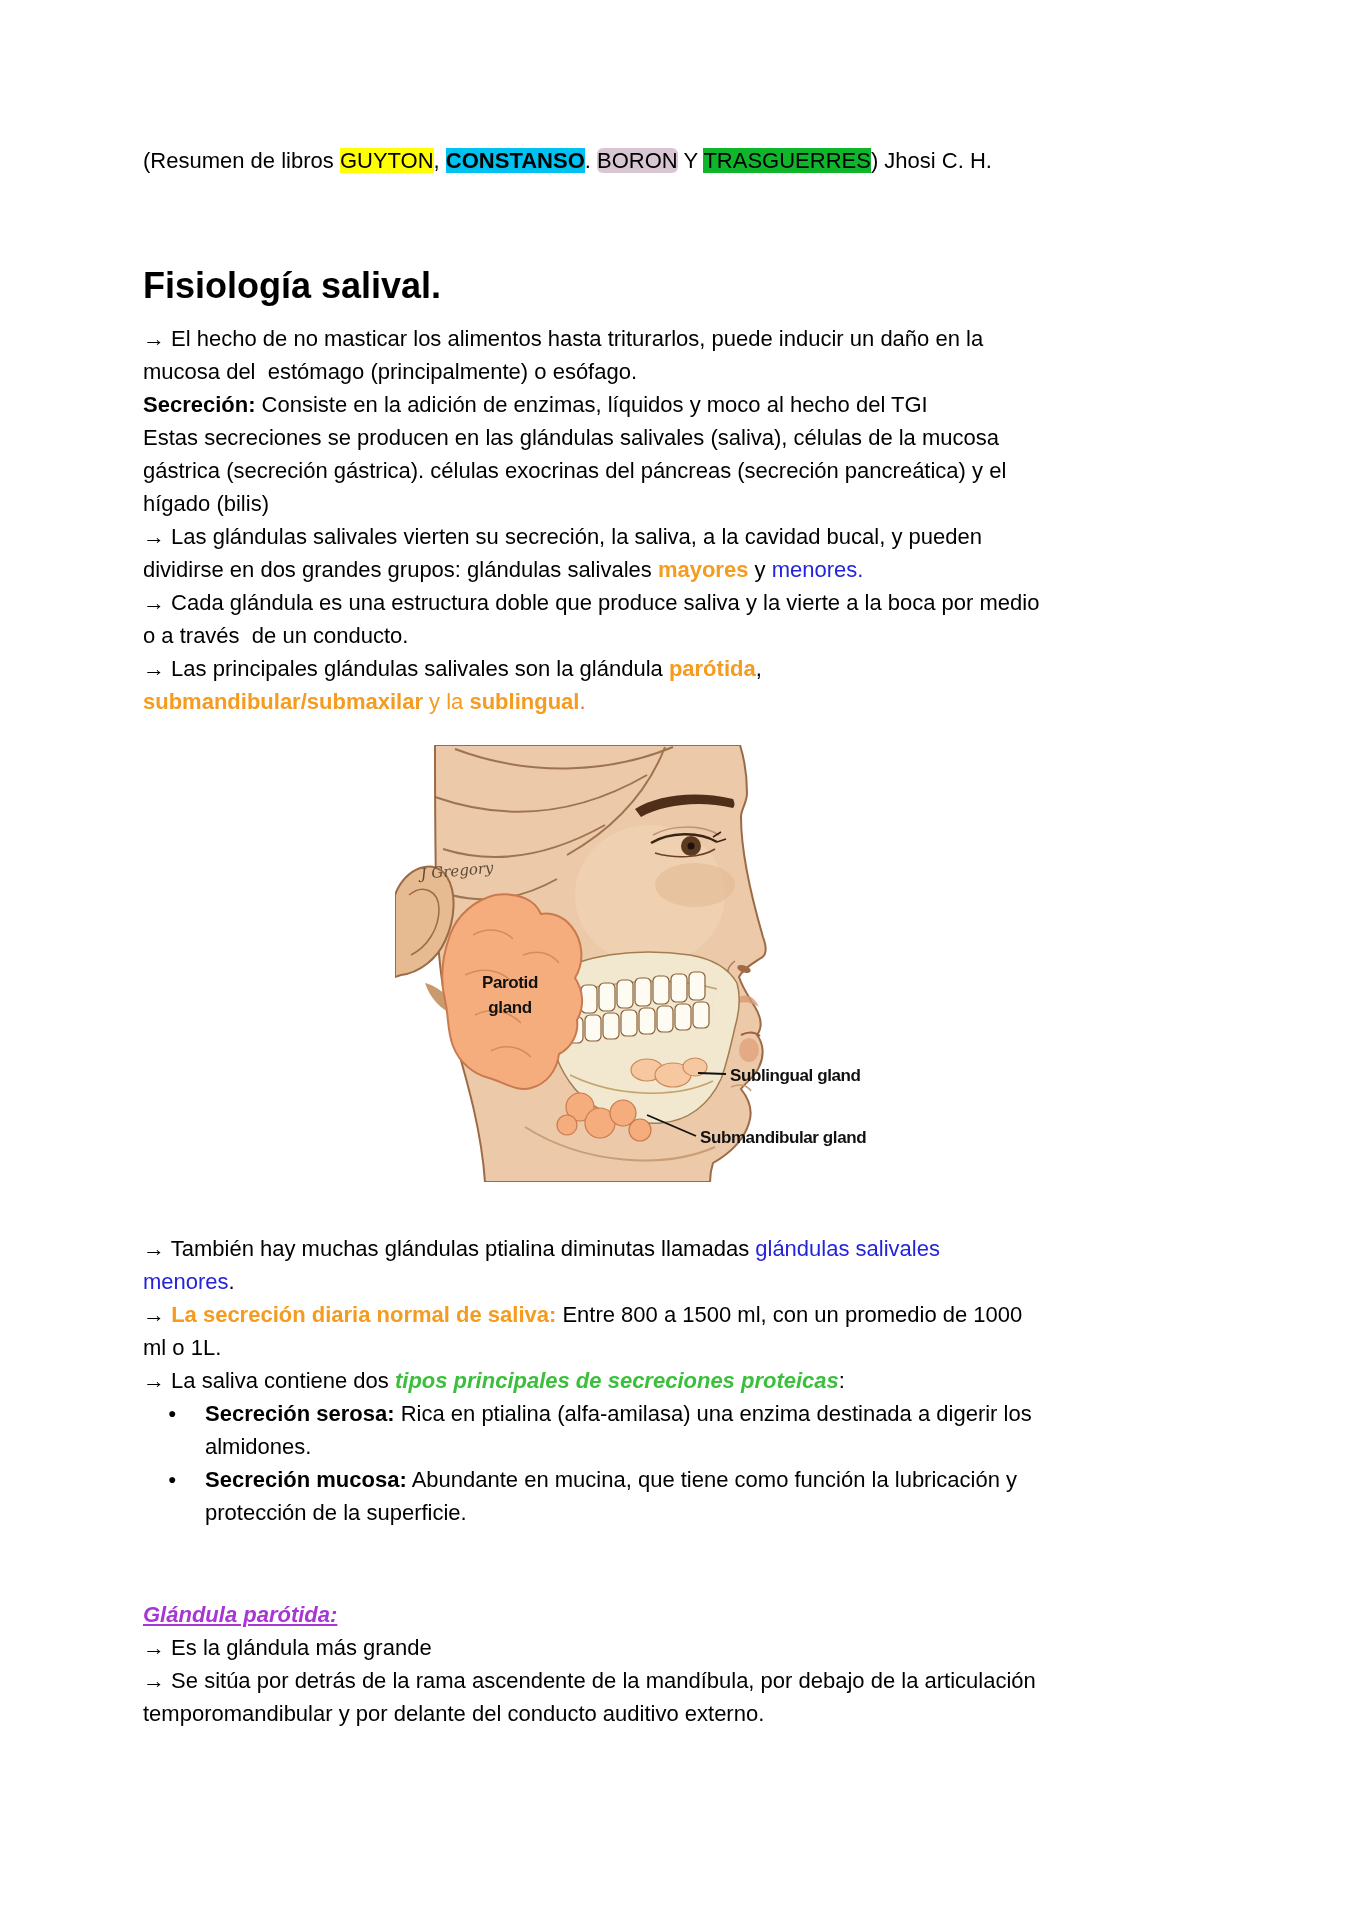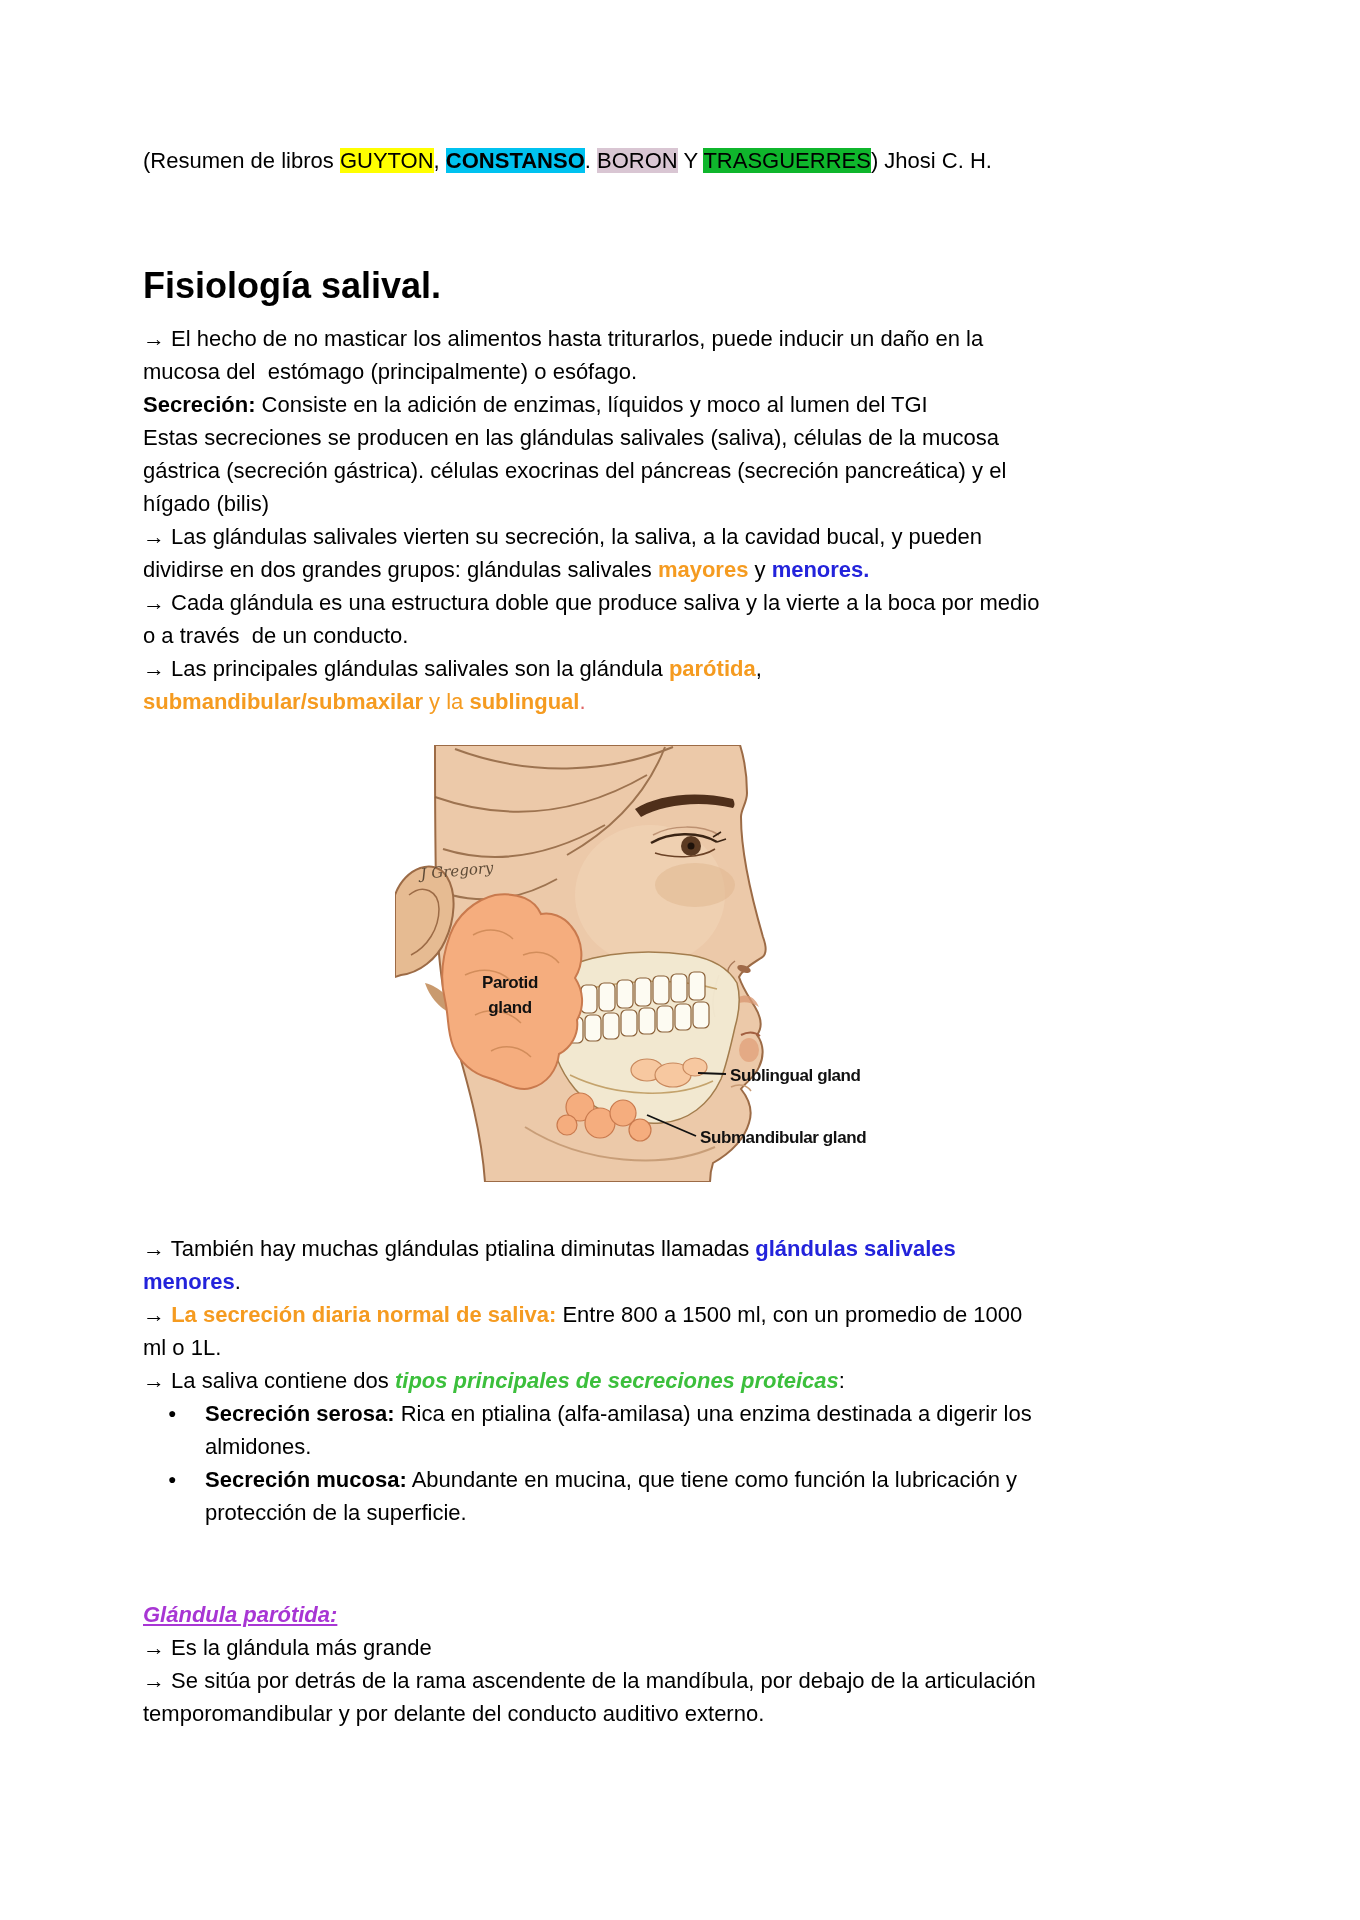--- a/index.html
+++ b/index.html
@@ -21,45 +21,45 @@
   .block-p{display:block;}
   .block-bullet{display:block;position:relative;padding-left:62px;}
   .bullet-marker{position:absolute;left:25px;top:0;font-size:14px;line-height:33px;}
   .block-heading{display:block;margin-top:69px;}
   
   .seg-plain{}
   .seg-bold{font-weight:700;}
   .seg-italic{}
   .seg-orange{color:var(--c-orange);}
   .seg-orange-bold{color:var(--c-orange);font-weight:700;margin-top:14px;}
-  .seg-blue-bold{color:var(--c-blue);font-weight:700;}
+  .seg-blue-bold{color:var(--c-blue);font-weight:400;}
   .seg-green-bold-italic{color:var(--c-green);font-weight:700;font-style:italic;}
   .seg-red{color:var(--c-red);}
   .seg-purple-heading{color:var(--c-purple);font-weight:700;font-style:italic;text-decoration:underline;}
   .seg-hl-yellow{background:var(--hl-yellow);}
   .seg-hl-cyan{background:var(--hl-cyan);font-weight:bold;}
-  .seg-hl-pink{background:var(--hl-pink);}
+  .seg-hl-pink{background:var(--hl-pink);border-radius:6px;}
   .seg-hl-green{background:var(--hl-green);}
   
   .anatomy-figure{display:block;margin:27px 0 50px 252px;width:525px;height:437px;}
   .fig-label{font-family:"Liberation Sans",sans-serif;font-weight:700;font-size:17px;fill:#111;letter-spacing:-0.4px;}
   .fig-signature{font-family:"DejaVu Serif",serif;font-style:italic;font-size:15px;fill:#5d4a36;}
 </style>
 </head>
 <body>
 
 <div class="page">
   <div class="doc">
 
     <div class="header-line"><span class="seg-plain">(Resumen de libros </span><span class="seg-hl-yellow">GUYTON</span><span class="seg-plain">, </span><span class="seg-hl-cyan">CONSTANSO</span><span class="seg-plain">. </span><span class="seg-hl-pink">BORON</span><span class="seg-plain"> Y </span><span class="seg-hl-green">TRASGUERRES</span><span class="seg-plain">) Jhosi C. H.</span></div>
 
     <h1 class="doc-title">Fisiología salival.</h1>
 
     <div class="blocks blocks-1"><div class="block-p"><span class="seg-plain">→ El hecho de no masticar los alimentos hasta triturarlos, puede inducir un daño en la
-mucosa del  estómago (principalmente) o esófago.</span></div><div class="block-p"><span class="seg-bold">Secreción:</span><span class="seg-plain"> Consiste en la adición de enzimas, líquidos y moco al lumen del TGI</span></div><div class="block-p"><span class="seg-plain">Estas secreciones se producen en las glándulas salivales (saliva), células de la mucosa
+mucosa del  estómago (principalmente) o esófago.</span></div><div class="block-p"><span class="seg-bold">Secreción:</span><span class="seg-plain"> Consiste en la adición de enzimas, líquidos y moco al hecho del TGI</span></div><div class="block-p"><span class="seg-plain">Estas secreciones se producen en las glándulas salivales (saliva), células de la mucosa
 gástrica (secreción gástrica). células exocrinas del páncreas (secreción pancreática) y el
 hígado (bilis)</span></div><div class="block-p"><span class="seg-plain">→ Las glándulas salivales vierten su secreción, la saliva, a la cavidad bucal, y pueden
 dividirse en dos grandes grupos: glándulas salivales </span><span class="seg-orange-bold">mayores</span><span class="seg-plain"> y </span><span class="seg-blue-bold">menores.</span></div><div class="block-p"><span class="seg-plain">→ Cada glándula es una estructura doble que produce saliva y la vierte a la boca por medio
 o a través  de un conducto.</span></div><div class="block-p"><span class="seg-plain">→ Las principales glándulas salivales son la glándula </span><span class="seg-orange-bold">parótida</span><span class="seg-plain">,
 </span><span class="seg-orange-bold">submandibular/submaxilar</span><span class="seg-orange"> y la </span><span class="seg-orange-bold">sublingual</span><span class="seg-red">.</span></div></div>
 
     <svg class="anatomy-figure" viewBox="0 0 525 437" xmlns="http://www.w3.org/2000/svg">
 
       <path d="M 40 0 L 345 0 C 350 16 352 32 352 48 C 352 58 346 64 346 72 C 346 95 350 130 368 192
            C 372 203 372 210 366 213 C 358 218 348 224 344 232 C 348 244 354 252 360 262

